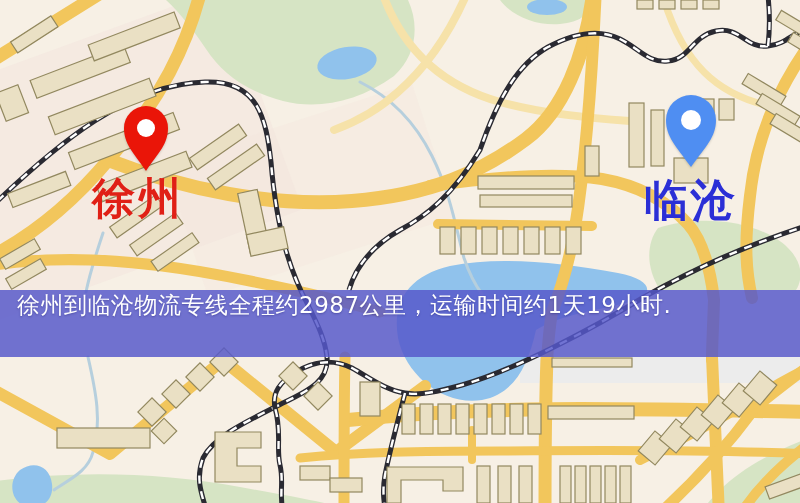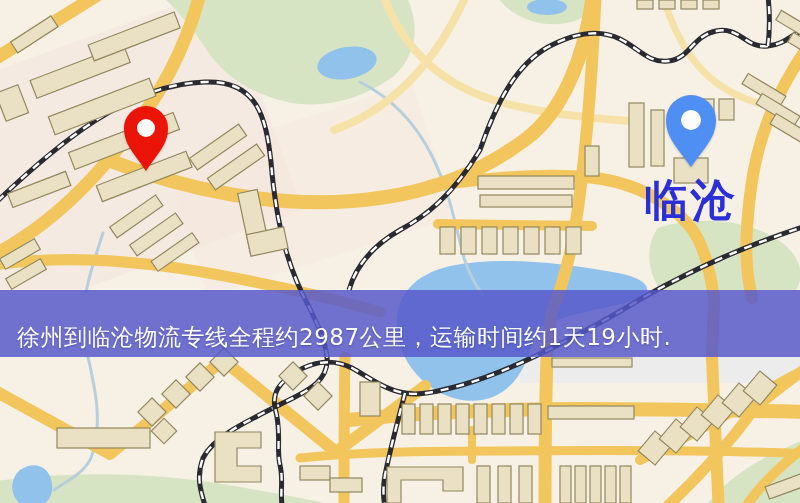--- a/index.html
+++ b/index.html
@@ -32,21 +32,21 @@
     font-family:"Liberation Serif","DejaVu Serif",serif;
     letter-spacing:3px;white-space:nowrap;
     text-shadow:0 0 2px rgba(255,255,255,0.35);
   }
   .origin-label{left:92px;top:177px;font-size:43px;color:var(--origin-label);}
   .destination-label{left:644px;top:179px;font-size:44px;color:var(--destination-label);}
 
   .banner{
     position:absolute;left:0;top:290px;width:800px;height:67px;
     background:var(--banner-bg);
-    display:flex;align-items:flex-end;box-sizing:border-box;padding:0 16px 4px 17px;
+    display:flex;align-items:flex-start;box-sizing:border-box;padding:0 16px 4px 17px;
   }
   .banner span{
     color:var(--banner-text);font-size:23px;letter-spacing:0.5px;white-space:nowrap;
     text-shadow:0 1px 2px rgba(40,40,120,0.45);
   }
 </style>
 </head>
 <body>
 
 <div class="stage">
@@ -220,20 +220,21 @@
   <div class="banner">
     <span>徐州到临沧物流专线全程约2987公里，运输时间约1天19小时.</span>
   </div>
 
   <div class="marker" style="left:146px;top:171px;">
     <svg class="pin-origin" width="46" height="66" viewBox="-23 -66 46 66">
       <path d="M0,0 C-13,-19 -22,-27 -22,-43 A22,22 0 1 1 22,-43 C22,-27 13,-19 0,0 Z"></path>
       <circle class="pin-inner" cx="0" cy="-43" r="9"></circle>
     </svg>
   </div>
+  <div class="city-label origin-label">徐州</div>
 
   <div class="marker" style="left:691px;top:167px;">
     <svg class="pin-destination" width="52" height="72" viewBox="-26 -72 52 72">
       <path d="M0,0 C-15,-21 -25,-30 -25,-47 A25,25 0 1 1 25,-47 C25,-30 15,-21 0,0 Z"></path>
       <circle class="pin-inner" cx="0" cy="-47" r="10"></circle>
     </svg>
   </div>
   <div class="city-label destination-label">临沧</div>
 
 </div>

